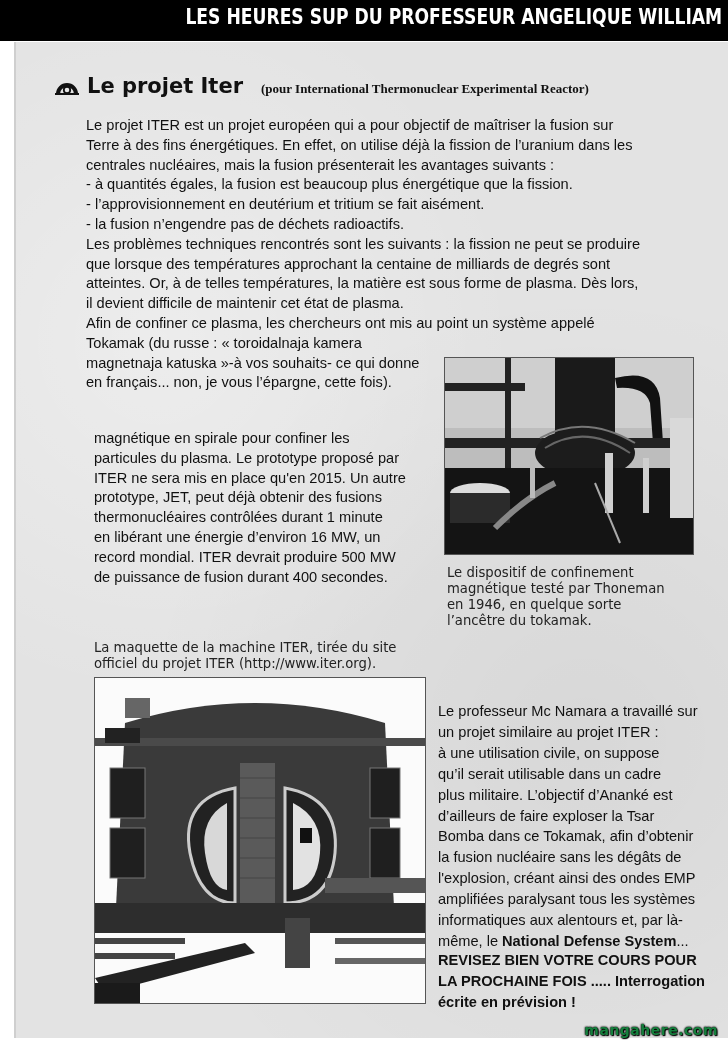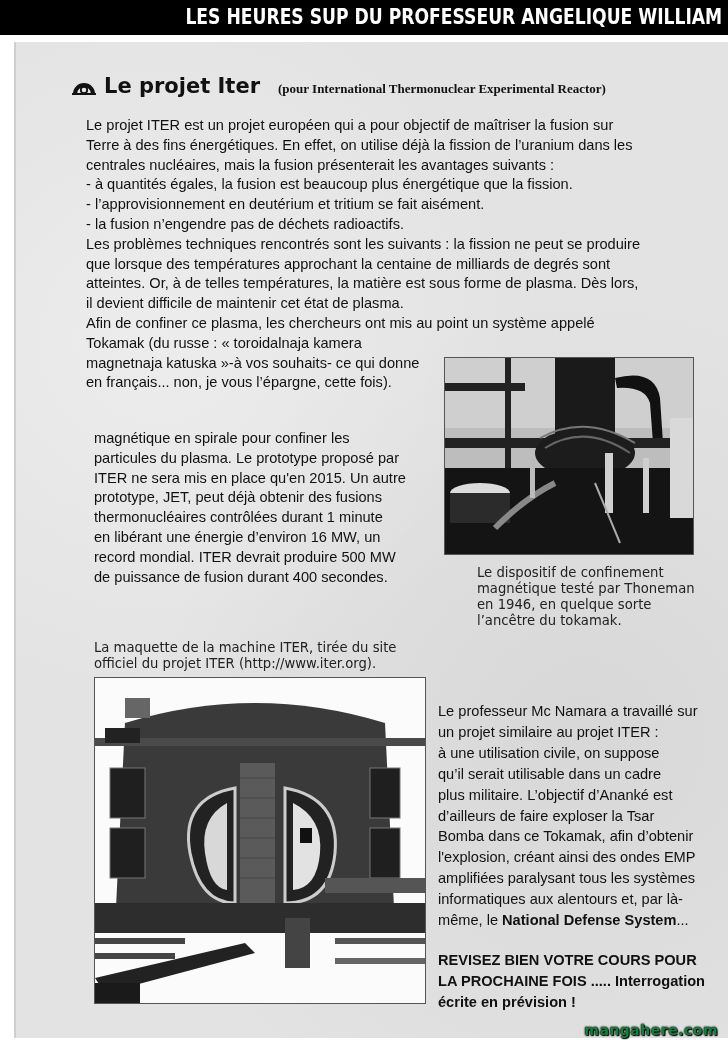--- a/index.html
+++ b/index.html
@@ -3,40 +3,40 @@
 <meta charset="utf-8">
 <style>
   html, body { margin: 0; padding: 0; }
   body {
     width: 728px; height: 1044px; position: relative; overflow: hidden;
     background: #ffffff;
     font-family: "Liberation Sans", sans-serif;
     color: #111;
   }
   .header-bar {
-    position: absolute; left: 0; top: 0; width: 728px; height: 35px;
+    position: absolute; left: 0; top: 0; width: 728px; height: 41px;
     background: #000;
   }
   .header-title {
     position: absolute; right: 6px; top: 4px;
     color: #fff; font-family: "DejaVu Sans", sans-serif;
     font-size: 22px; font-weight: bold; letter-spacing: 0px;
     transform: scaleX(0.78); transform-origin: right center;
     white-space: nowrap;
   }
   .panel {
     position: absolute; left: 16px; top: 42px; width: 712px; height: 996px;
     background: #e3e3e3;
     background-image:
       radial-gradient(circle at 20% 30%, rgba(255,255,255,0.35), transparent 40%),
       radial-gradient(circle at 80% 70%, rgba(0,0,0,0.05), transparent 50%);
     box-shadow: -2px 0 0 #cfcfcf;
   }
   .section-heading {
-    position: absolute; left: 72px; top: 74px; white-space: nowrap;
+    position: absolute; left: 55px; top: 74px; white-space: nowrap;
     display: flex; align-items: baseline;
   }
   .heading-icon {
     display: inline-block; width: 24px; height: 16px; margin-right: 8px;
     position: relative; top: 2px;
   }
   .heading-main {
     font-family: "DejaVu Sans", sans-serif; font-weight: bold; font-size: 21px; color: #111;
   }
   .heading-sub {
@@ -47,21 +47,21 @@
     white-space: nowrap;
   }
   .intro { left: 86px; top: 116px; }
   .col-left { left: 94px; top: 429px; }
   .col-right { left: 438px; top: 670px; line-height: 20.9px; margin-top: 31px; }
   .closing { left: 438px; top: 950px; font-weight: bold; line-height: 20.9px; }
   .caption {
     position: absolute; font-family: "DejaVu Sans", sans-serif; font-size: 13.2px;
     line-height: 16px; color: #222; white-space: nowrap;
   }
-  .caption-photo { left: 447px; top: 565px; margin-left: 30px; }
+  .caption-photo { left: 447px; top: 565px; }
   .caption-iter { left: 94px; top: 640px; }
   .photo {
     position: absolute; left: 444px; top: 357px; width: 248px; height: 196px;
     background: #2a2a2a; overflow: hidden; border: 1px solid #555;
   }
   .iter-image {
     position: absolute; left: 94px; top: 677px; width: 330px; height: 325px;
     background: #fbfbfb; border: 1px solid #555; overflow: hidden;
   }
   .watermark {
@@ -195,20 +195,21 @@
 </div>
 
 <div class="body-text col-right" id="rightcol">
     <div><span>Le professeur Mc Namara a travaillé sur</span></div>
     <div><span>un projet similaire au projet ITER :</span></div>
     <div><span>à une utilisation civile, on suppose</span></div>
     <div><span>qu’il serait utilisable dans un cadre</span></div>
     <div><span>plus militaire. L’objectif d’Ananké est</span></div>
     <div><span>d’ailleurs de faire exploser la Tsar</span></div>
     <div><span>Bomba dans ce Tokamak, afin d’obtenir</span></div>
+    <div><span>la fusion nucléaire sans les dégâts de</span></div>
     <div><span>l'explosion, créant ainsi des ondes EMP</span></div>
     <div><span>amplifiées paralysant tous les systèmes</span></div>
     <div><span>informatiques aux alentours et, par là-</span></div>
     <div><span>même, le </span><b>National Defense System</b><span>...</span></div>
   </div>
 
 <div class="body-text closing" id="closing">
     <div>REVISEZ BIEN VOTRE COURS POUR</div>
     <div>LA PROCHAINE FOIS ..... Interrogation</div>
     <div>écrite en prévision !</div>

